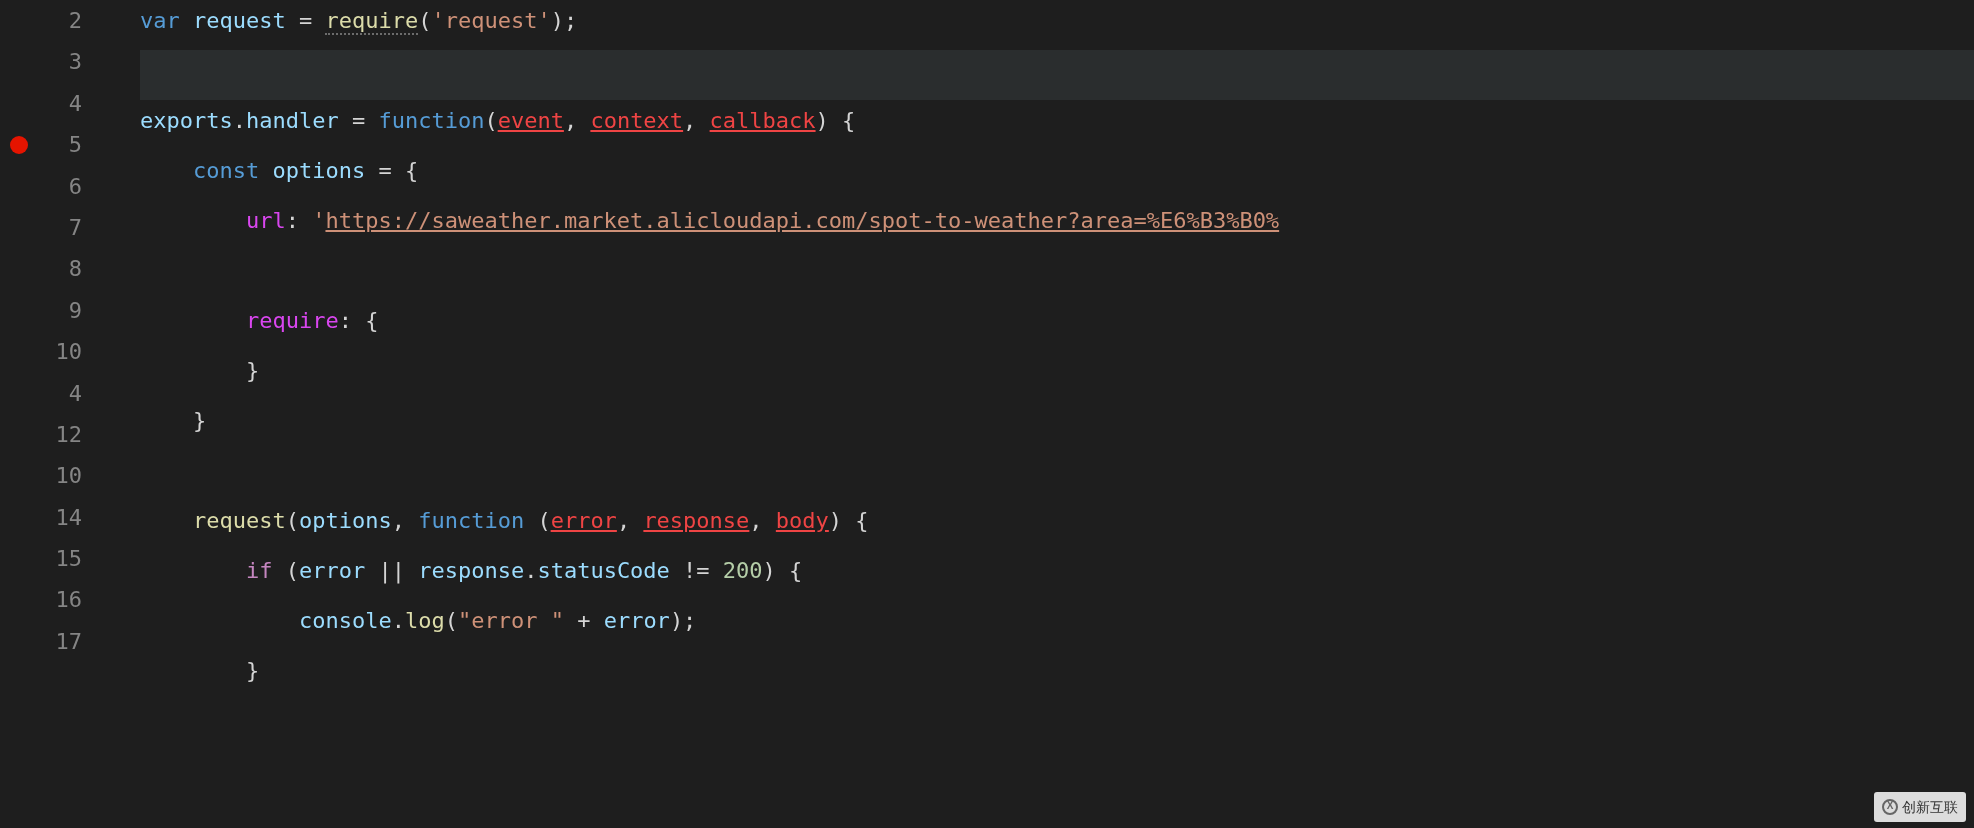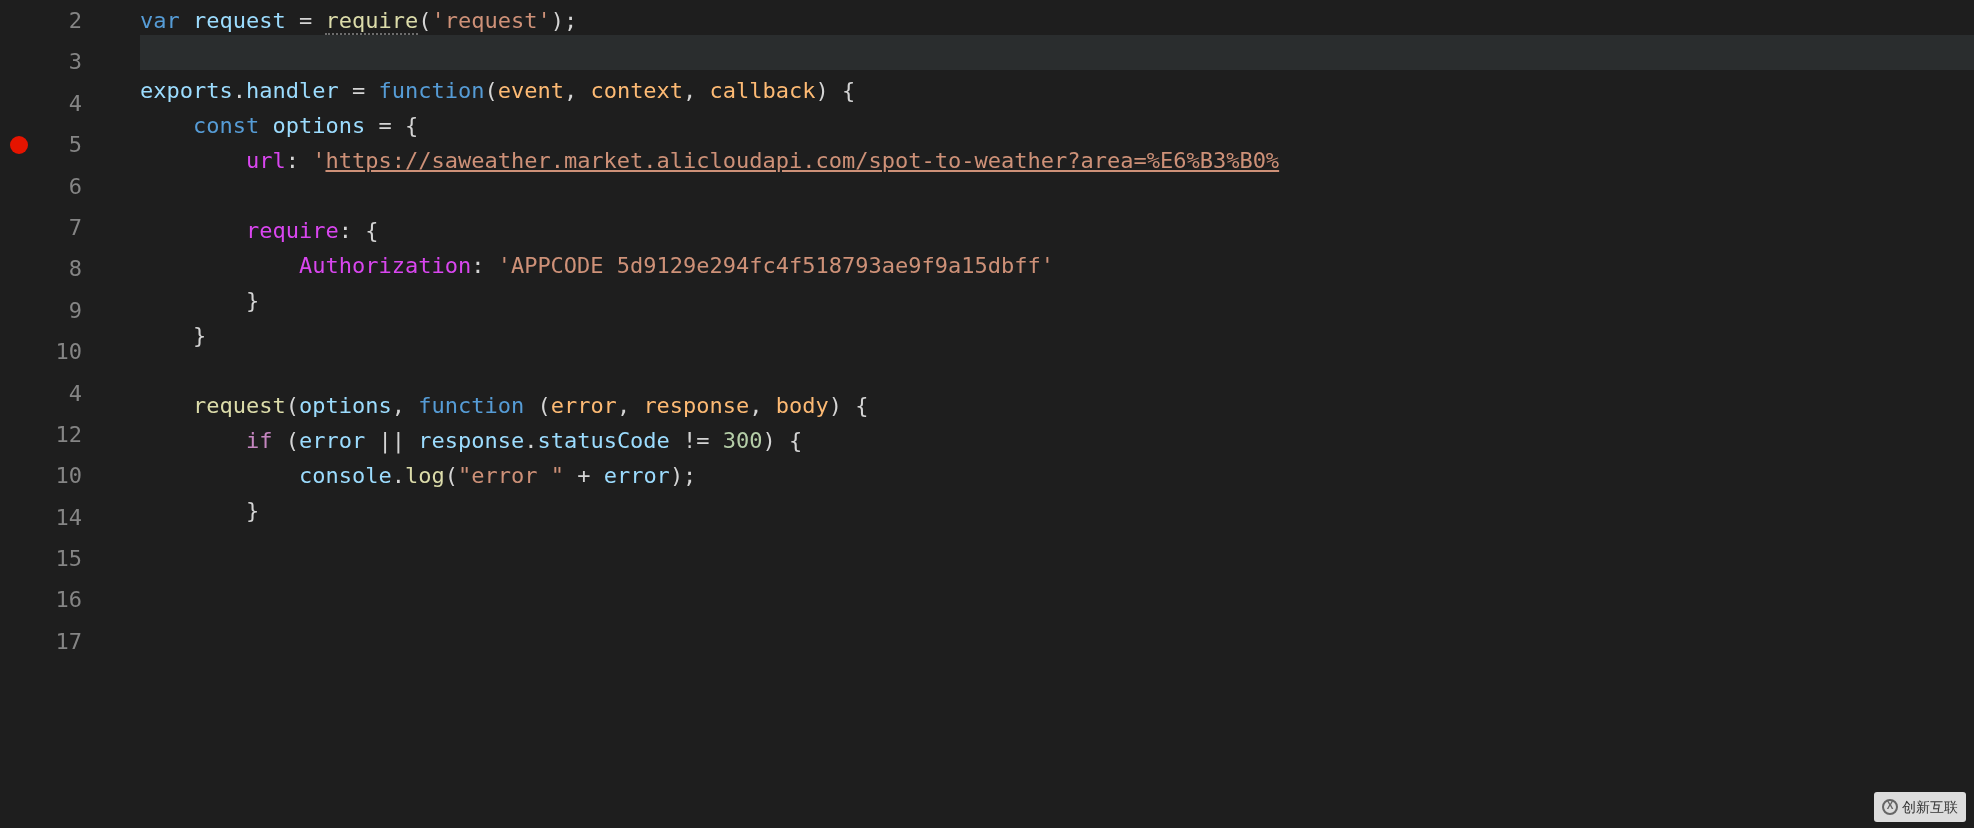--- a/index.html
+++ b/index.html
@@ -43,40 +43,40 @@
     height: 18px;
     background: #e51400;
     border-radius: 50%;
   }
   .code {
     flex: 1;
     padding-left: 30px;
     position: relative;
   }
   .code-line {
-    height: 35px;
+    height: 50px;
     white-space: pre;
     position: relative;
   }
   .highlight-line {
     background: #2a2d2e;
   }
   .kw-decl { color: #569cd6; }
   .kw-storage { color: #569cd6; }
   .kw-control { color: #c586c0; }
   .identifier { color: #9cdcfe; }
   .func { color: #dcdcaa; }
   .member { color: #9cdcfe; }
   .prop-label { color: #d946ef; }
   .string { color: #ce9178; }
   .string-link { color: #ce9178; text-decoration: underline; text-decoration-color: #ce9178; }
   .number { color: #b5cea8; }
   .punct { color: #d4d4d4; }
   .operator { color: #d4d4d4; }
-  .param { color: #fdba74; }
+  .param { color: #ef4444; text-decoration: underline; }
 
   .dotted-underline {
     border-bottom: 2px dotted rgba(255,255,255,0.35);
   }
   .watermark {
     position: absolute;
     right: 8px;
     bottom: 6px;
     background: rgba(255,255,255,0.85);
     color: #333;
@@ -124,26 +124,25 @@
       <div class="line-number">17</div>
     </div>
   <div class="code" id="code">
       <div class="code-line"><span class="kw-decl">var </span><span class="identifier">request</span><span class="operator"> = </span><span class="func dotted-underline">require</span><span class="punct">(</span><span class="string">'request'</span><span class="punct">);</span></div>
       <div class="code-line highlight-line"></div>
       <div class="code-line"><span class="identifier">exports</span><span class="punct">.</span><span class="member">handler</span><span class="operator"> = </span><span class="kw-storage">function</span><span class="punct">(</span><span class="param">event</span><span class="punct">, </span><span class="param">context</span><span class="punct">, </span><span class="param">callback</span><span class="punct">) {</span></div>
       <div class="code-line"><span>    </span><span class="kw-decl">const </span><span class="identifier">options</span><span class="punct"> = {</span></div>
       <div class="code-line"><span>        </span><span class="prop-label">url</span><span class="punct">: </span><span class="string">'</span><span class="string-link">https://saweather.market.alicloudapi.com/spot-to-weather?area=%E6%B3%B0%</span></div>
       <div class="code-line"><span>        </span></div>
       <div class="code-line"><span>        </span><span class="prop-label">require</span><span class="punct">: {</span></div>
-      <div class="code-line"><span>            </span><span class="prop-label">Authorization</span><span class="punct">: </span><span class="string">'APPCODE 5d9129e294fc4f518793ae9f9a15dbff'</span></div>
       <div class="code-line"><span>        </span><span class="punct">}</span></div>
       <div class="code-line"><span>    </span><span class="punct">}</span></div>
       <div class="code-line"><span>    </span></div>
       <div class="code-line"><span>    </span><span class="func">request</span><span class="punct">(</span><span class="identifier">options</span><span class="punct">, </span><span class="kw-storage">function </span><span class="punct">(</span><span class="param">error</span><span class="punct">, </span><span class="param">response</span><span class="punct">, </span><span class="param">body</span><span class="punct">) {</span></div>
-      <div class="code-line"><span>        </span><span class="kw-control">if </span><span class="punct">(</span><span class="identifier">error</span><span class="operator"> || </span><span class="identifier">response</span><span class="punct">.</span><span class="member">statusCode</span><span class="operator"> != </span><span class="number">300</span><span class="punct">) {</span></div>
+      <div class="code-line"><span>        </span><span class="kw-control">if </span><span class="punct">(</span><span class="identifier">error</span><span class="operator"> || </span><span class="identifier">response</span><span class="punct">.</span><span class="member">statusCode</span><span class="operator"> != </span><span class="number">200</span><span class="punct">) {</span></div>
       <div class="code-line"><span>            </span><span class="identifier">console</span><span class="punct">.</span><span class="func">log</span><span class="punct">(</span><span class="string">"error "</span><span class="operator"> + </span><span class="identifier">error</span><span class="punct">);</span></div>
       <div class="code-line"><span>        </span><span class="punct">}</span></div>
     </div>
 </div>
 
 <div class="watermark">
   <span class="watermark-icon">X</span>
   <span>创新互联</span>
 </div>
 

